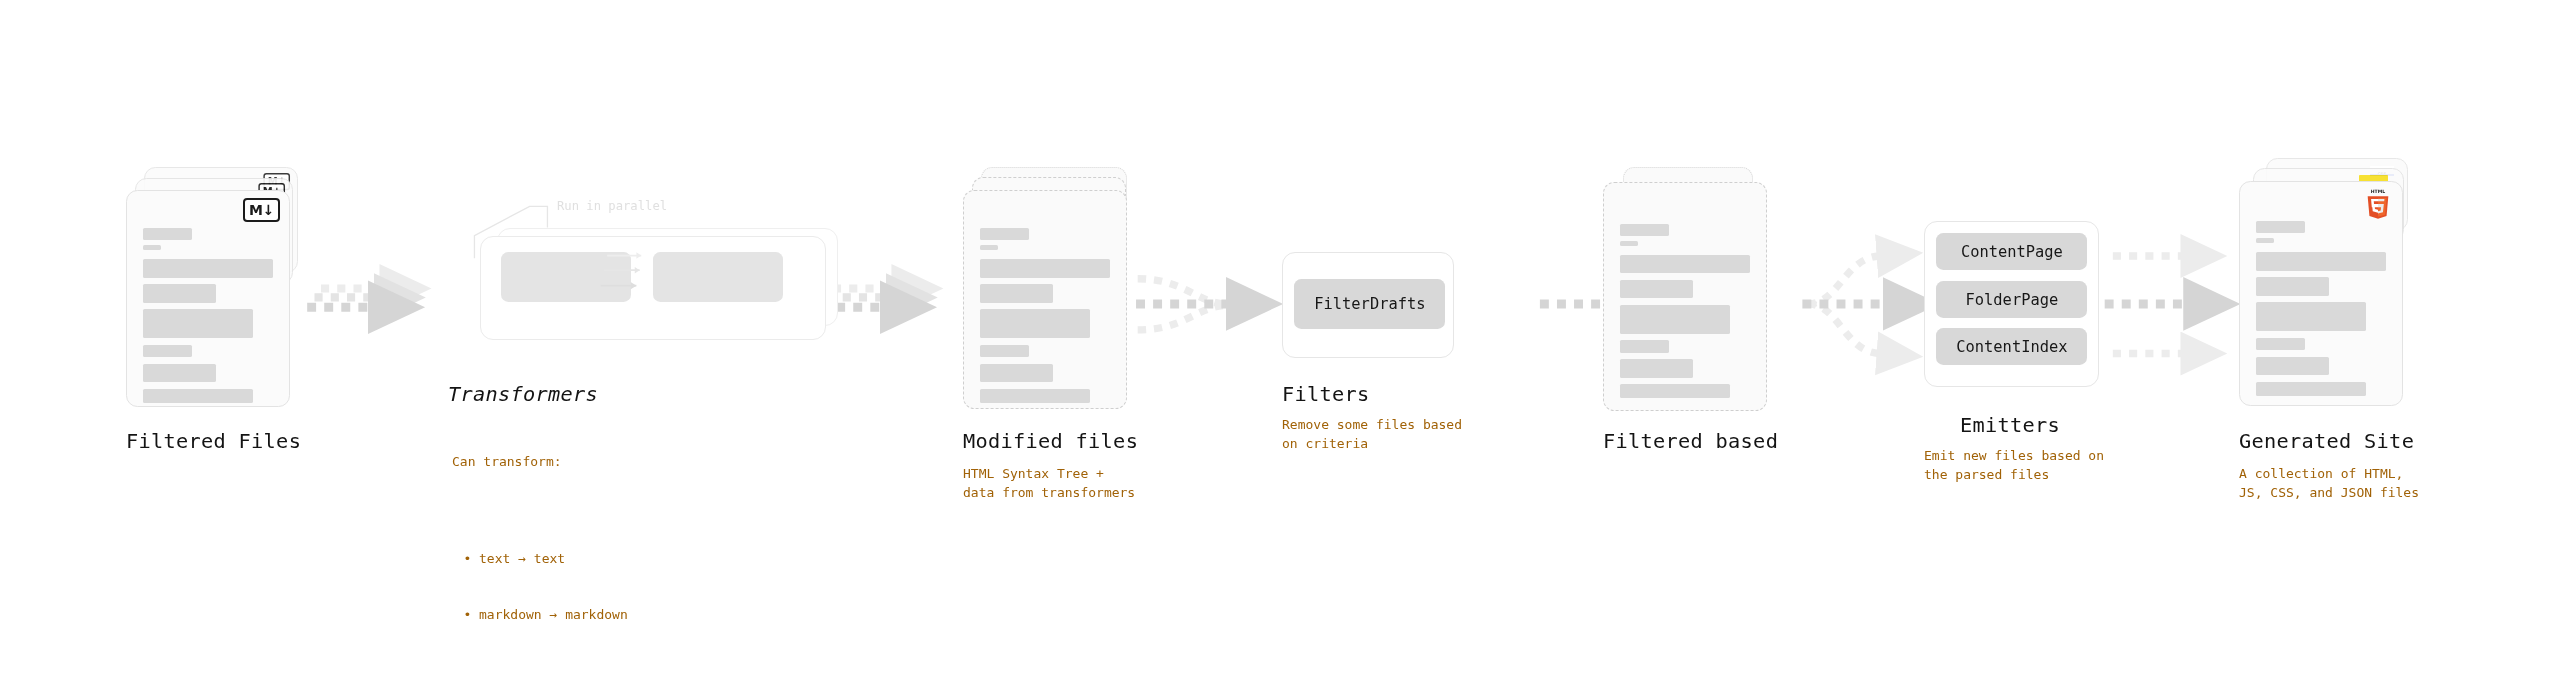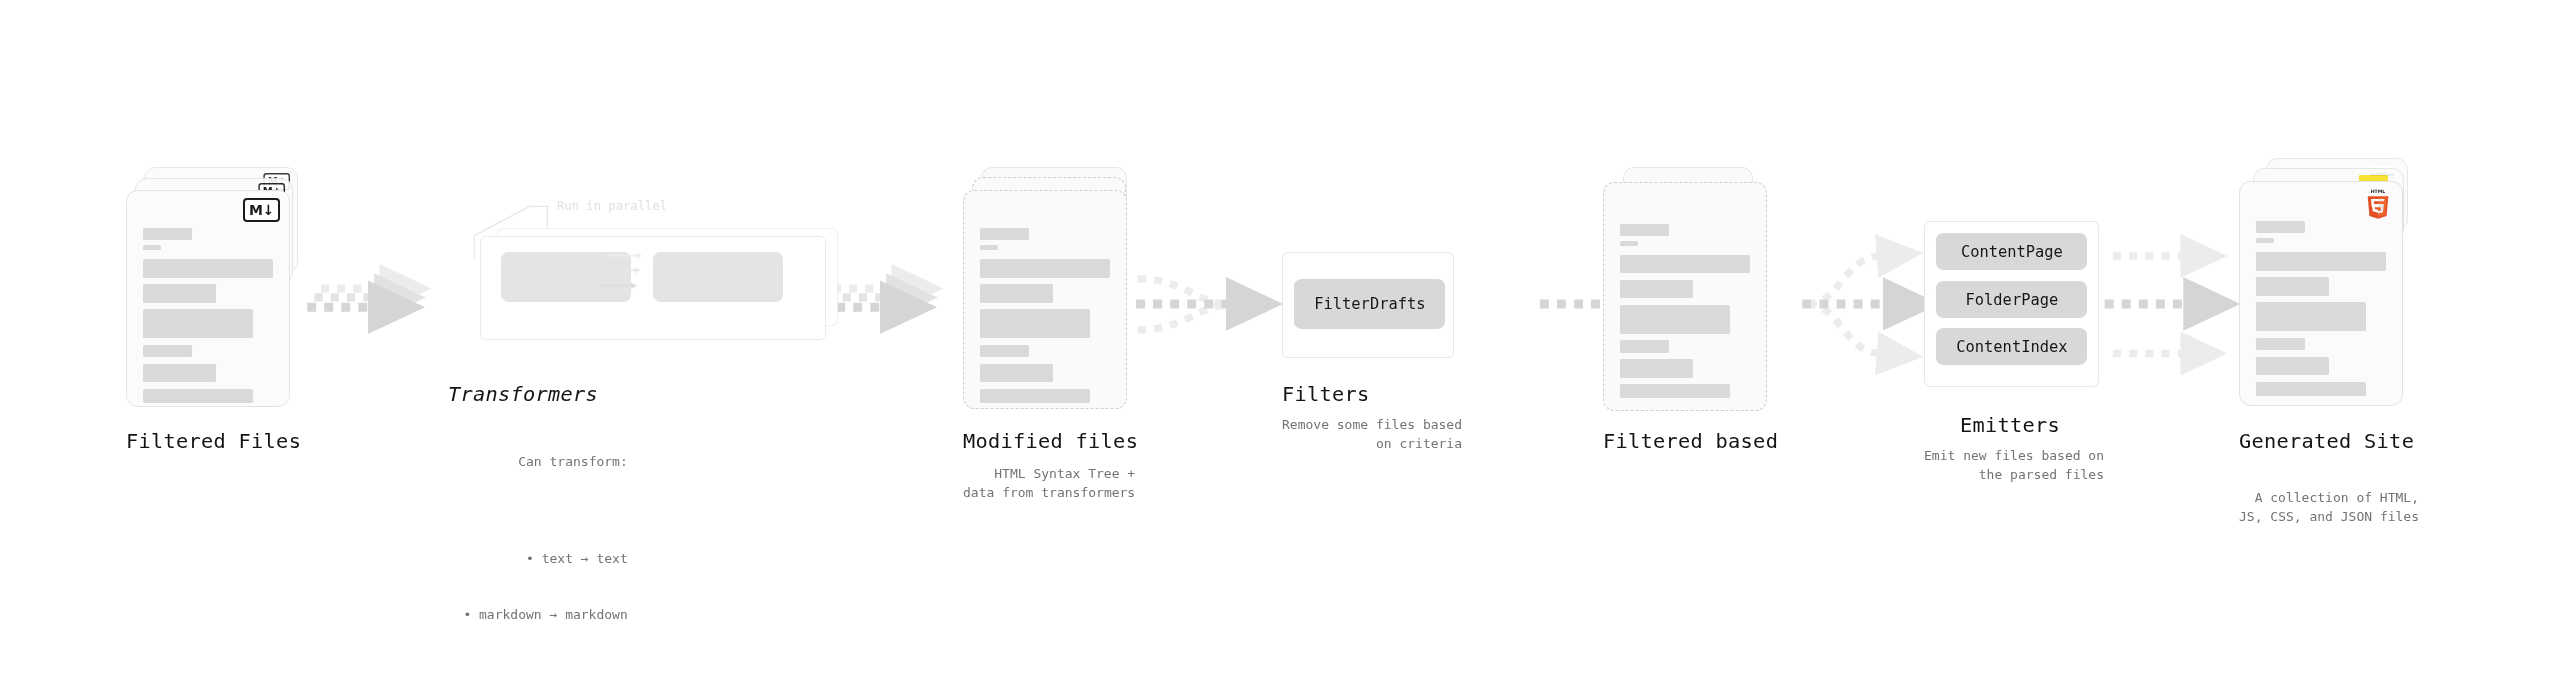--- a/index.html
+++ b/index.html
@@ -69,21 +69,21 @@
   .css-badge .css-txt{
     font-size:4.9px;color:#1b1b1b;font-weight:700;line-height:4.9px;
     font-family:"DejaVu Sans","Liberation Sans",sans-serif;
   }
   .css-badge .css-bar{position:absolute;left:0;bottom:0;width:24.4px;height:2.4px;background:#264de4;}
 
   
   .gbox{
     position:absolute;
     border:1.3px solid #e6e6e6;
-    border-radius:6px;
+    border-radius:13px;
     background:#ffffff;
     box-sizing:border-box;
   }
   .gbox.ghost{background:#ffffff;}
   .pill{
     position:absolute;
     background:#d8d8d8;
     border-radius:7.3px;
     color:#171717;
     font-size:15.4px;
@@ -101,24 +101,23 @@
     font-size:20.3px;
     color:#141414;
     letter-spacing:0.3px;
     white-space:nowrap;
     font-family:"DejaVu Sans Mono","Liberation Mono",monospace;
   }
   .sub{
     position:absolute;
     font-size:13px;
     line-height:18.7px;
-    color:#737373;
+    color:#a16207;
     white-space:pre;
     font-family:"DejaVu Sans Mono","Liberation Mono",monospace;
-    text-align:right;
   }
   .sub .bullets{margin:0;padding:0;list-style:none;}
   .sub .bullets li{white-space:pre;}
   .parallel-label{
     position:absolute;
     font-size:12.2px;
     color:#e0e0e0;
     white-space:nowrap;
     font-family:"DejaVu Sans Mono","Liberation Mono",monospace;
   }
@@ -328,17 +327,17 @@
         <span class="sk" style="width:100%;height:18.7px;margin:0 0 6.5px 0;"></span>
         <span class="sk" style="width:73px;height:18.7px;margin:0 0 6.5px 0;"></span>
         <span class="sk" style="width:110px;height:29px;margin:0 0 6.5px 0;"></span>
         <span class="sk" style="width:49px;height:12.2px;margin:0 0 6.5px 0;"></span>
         <span class="sk" style="width:73px;height:18.7px;margin:0 0 6.5px 0;"></span>
         <span class="sk" style="width:110px;height:14px;margin:0;"></span>
       </div>
     </div>
   </div>
   <div class="title" style="left:2239px;top:429px;">Generated Site</div>
-  <div class="sub" style="left:2239px;top:465px;margin-top:24px;">A collection of HTML,
+  <div class="sub" style="left:2239px;top:465px;">A collection of HTML,
 JS, CSS, and JSON files</div>
 
 </div>
 
 
 </body></html>

